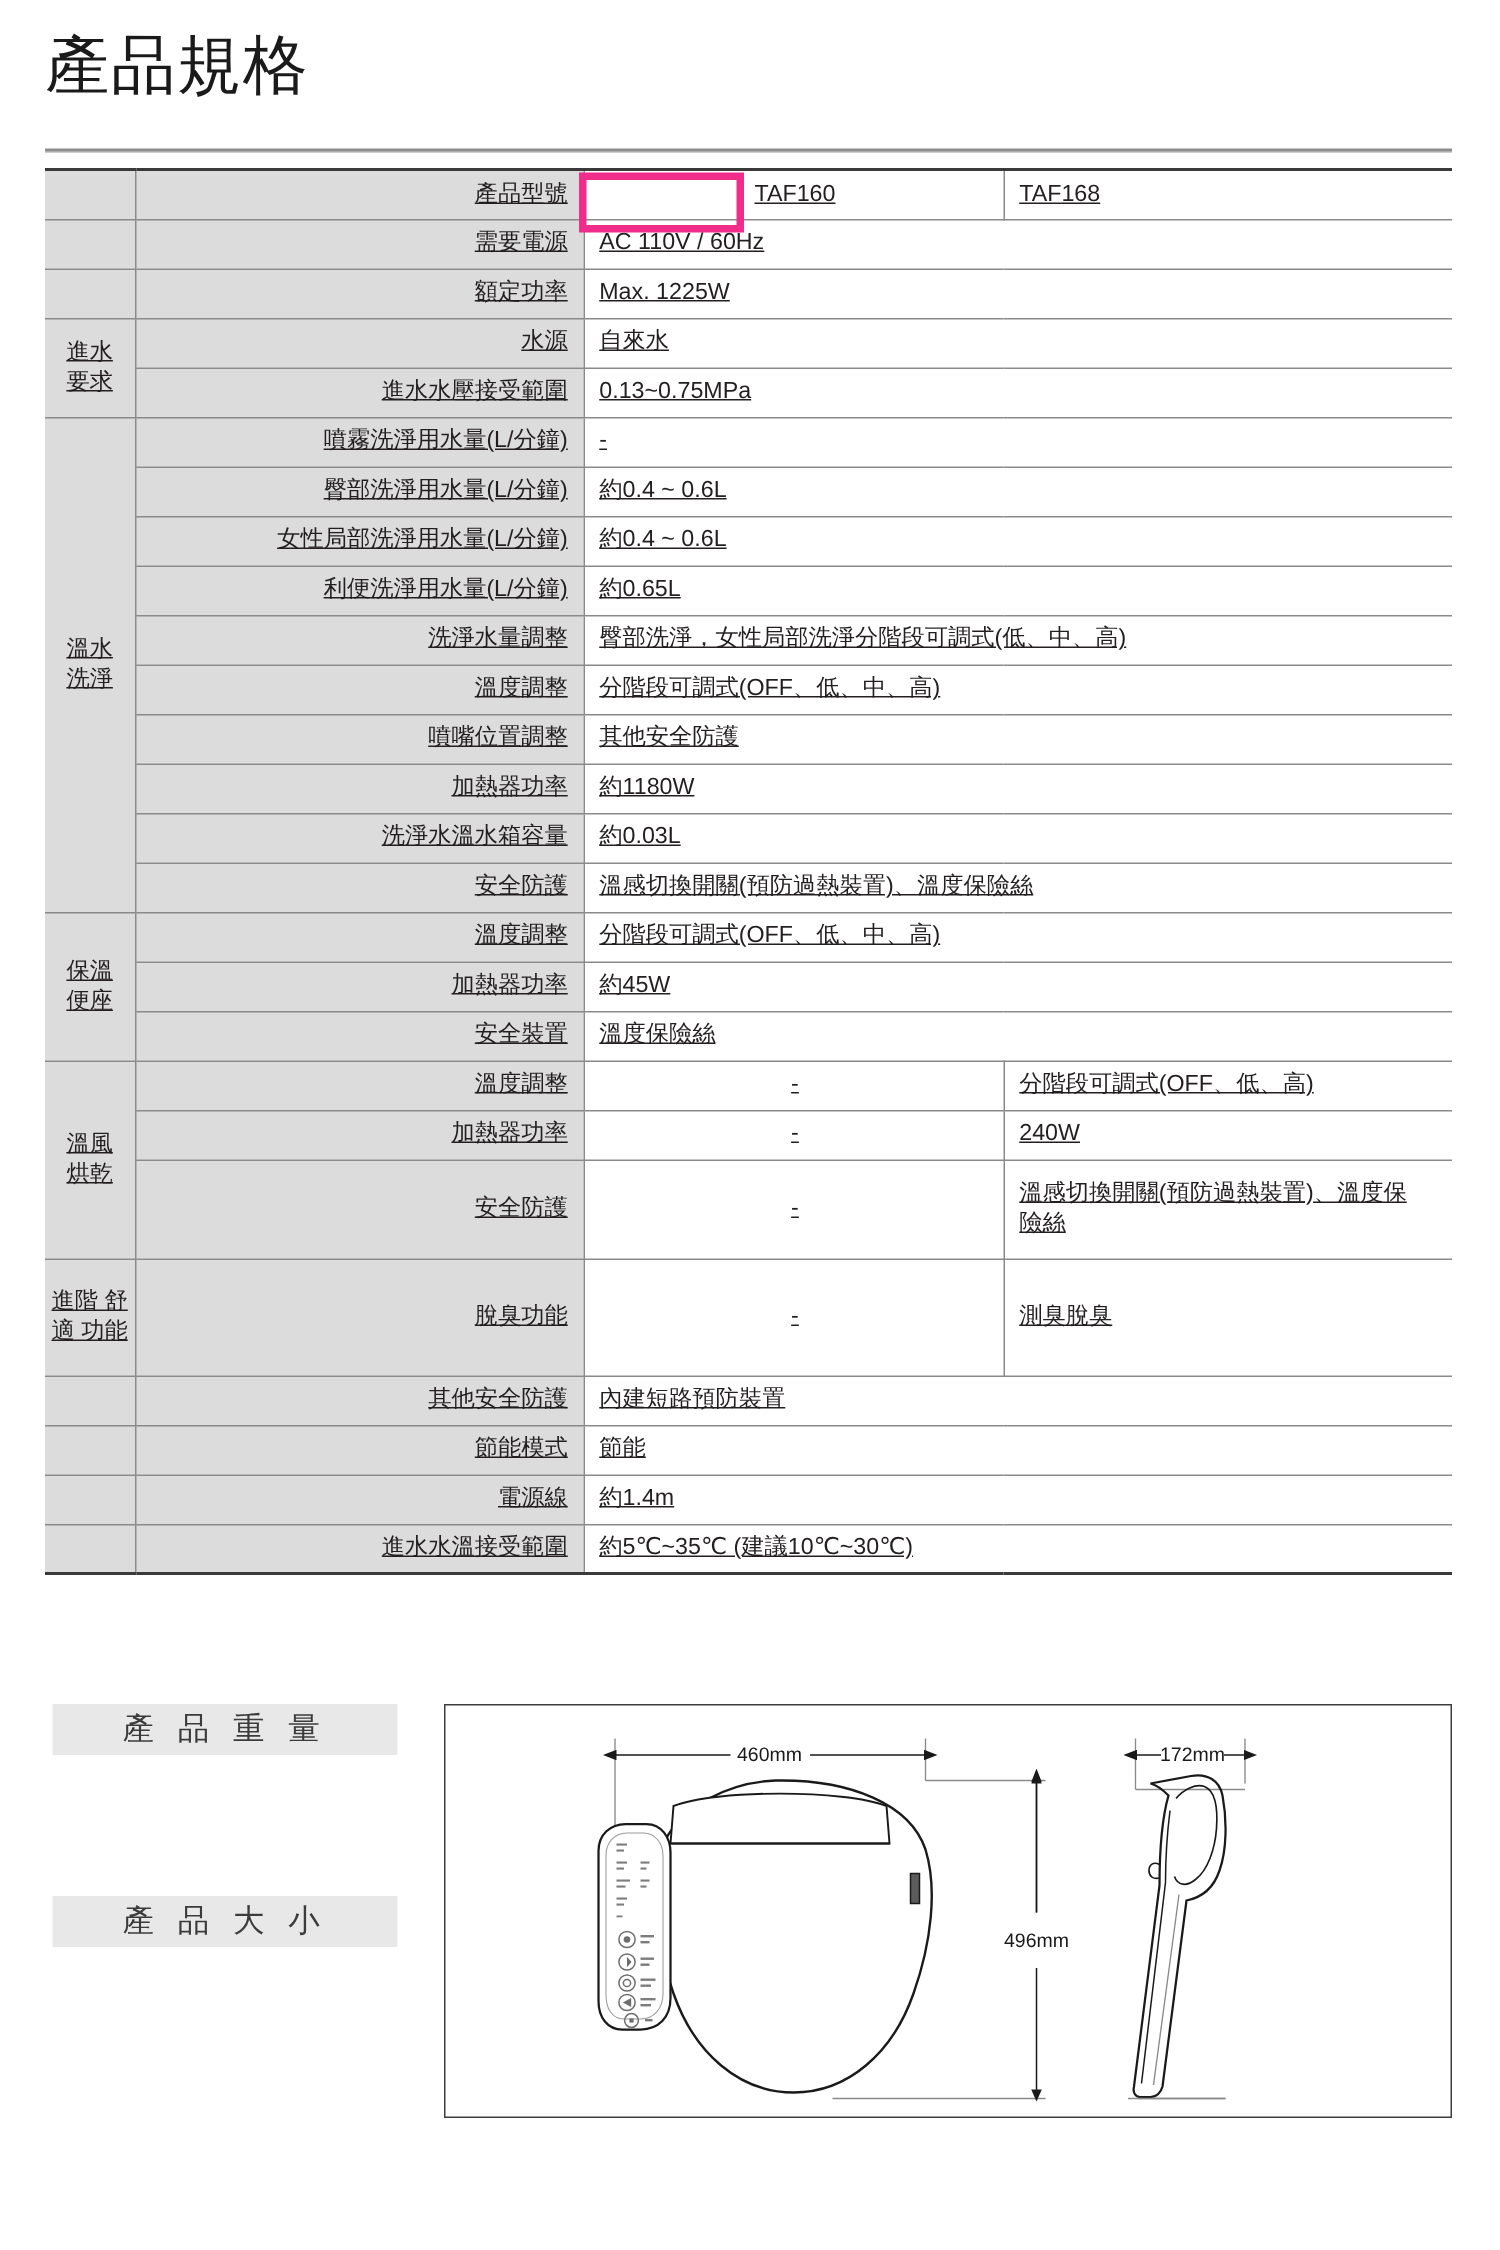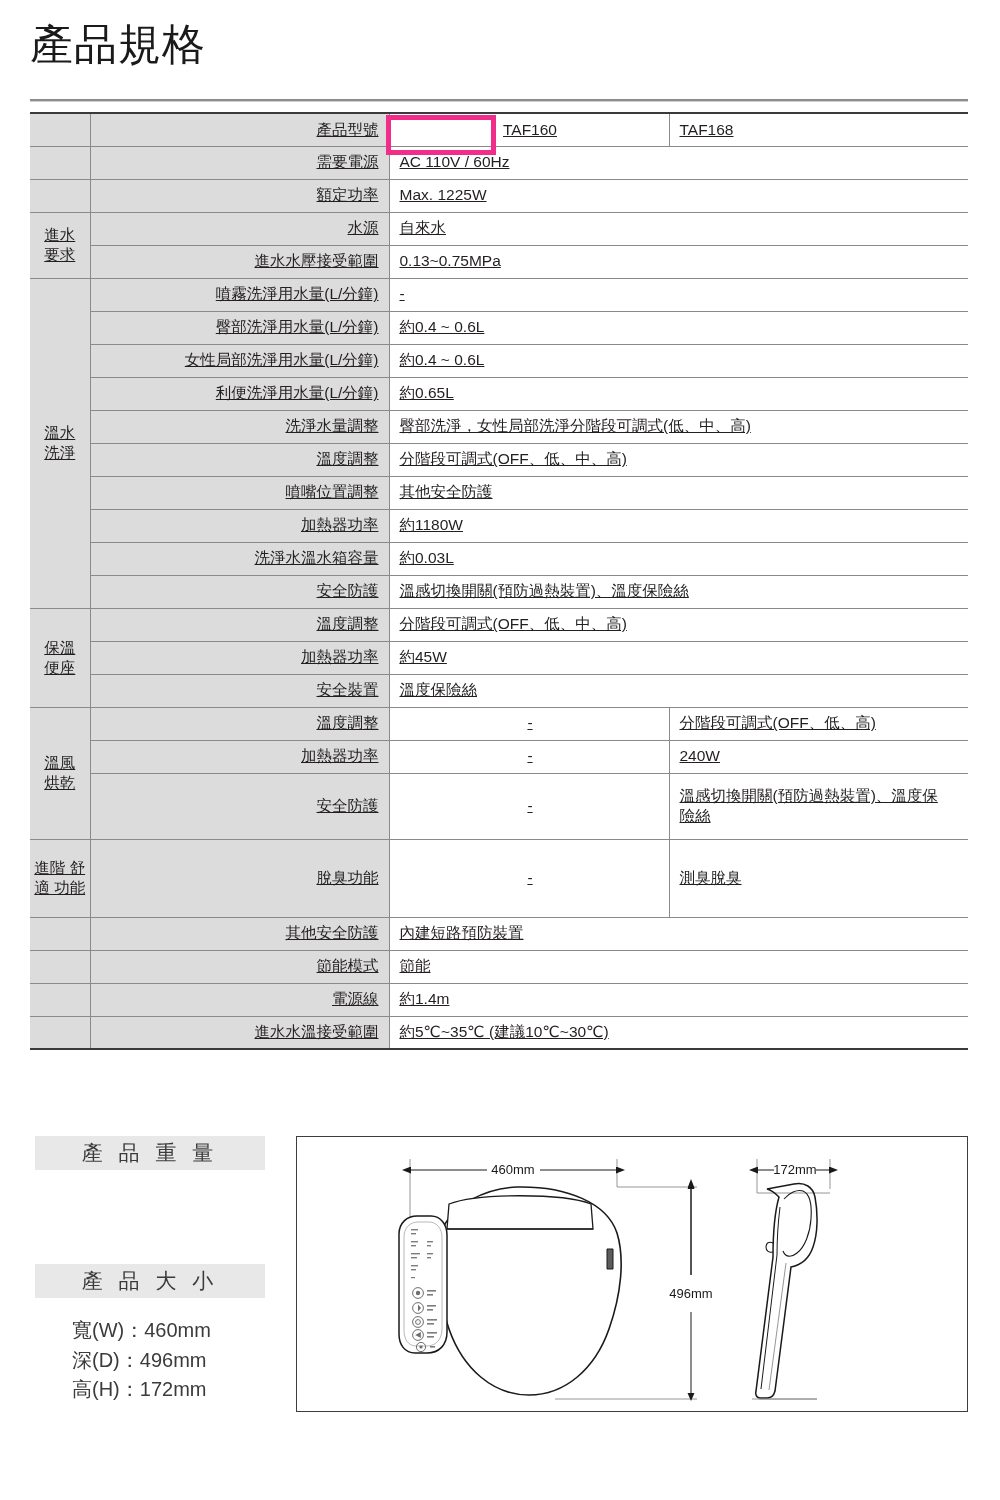--- a/index.html
+++ b/index.html
@@ -254,25 +254,20 @@
       </tr>
 
     </tbody>
   </table>
 
   <div class="pink-box"></div>
 
   <div class="sec-head" id="weight-head">產 品 重 量</div>
 
   <div class="sec-head" id="size-head">產 品 大 小</div>
-  <div class="size-list">
-    <div>寬(W)：460mm</div>
-    <div>深(D)：496mm</div>
-    <div>高(H)：172mm</div>
-  </div>
 
   <div class="diagram">
     <svg width="669" height="337" viewBox="0 0 669 337">
       <defs>
         <marker id="ahL" markerWidth="9" markerHeight="7" refX="8" refY="3.5" orient="auto">
           <path d="M9,0 L9,7 L0,3.5 z" fill="#1a1a1a"></path>
         </marker>
         <marker id="ahR" markerWidth="9" markerHeight="7" refX="1" refY="3.5" orient="auto">
           <path d="M0,0 L0,7 L9,3.5 z" fill="#1a1a1a"></path>
         </marker>

